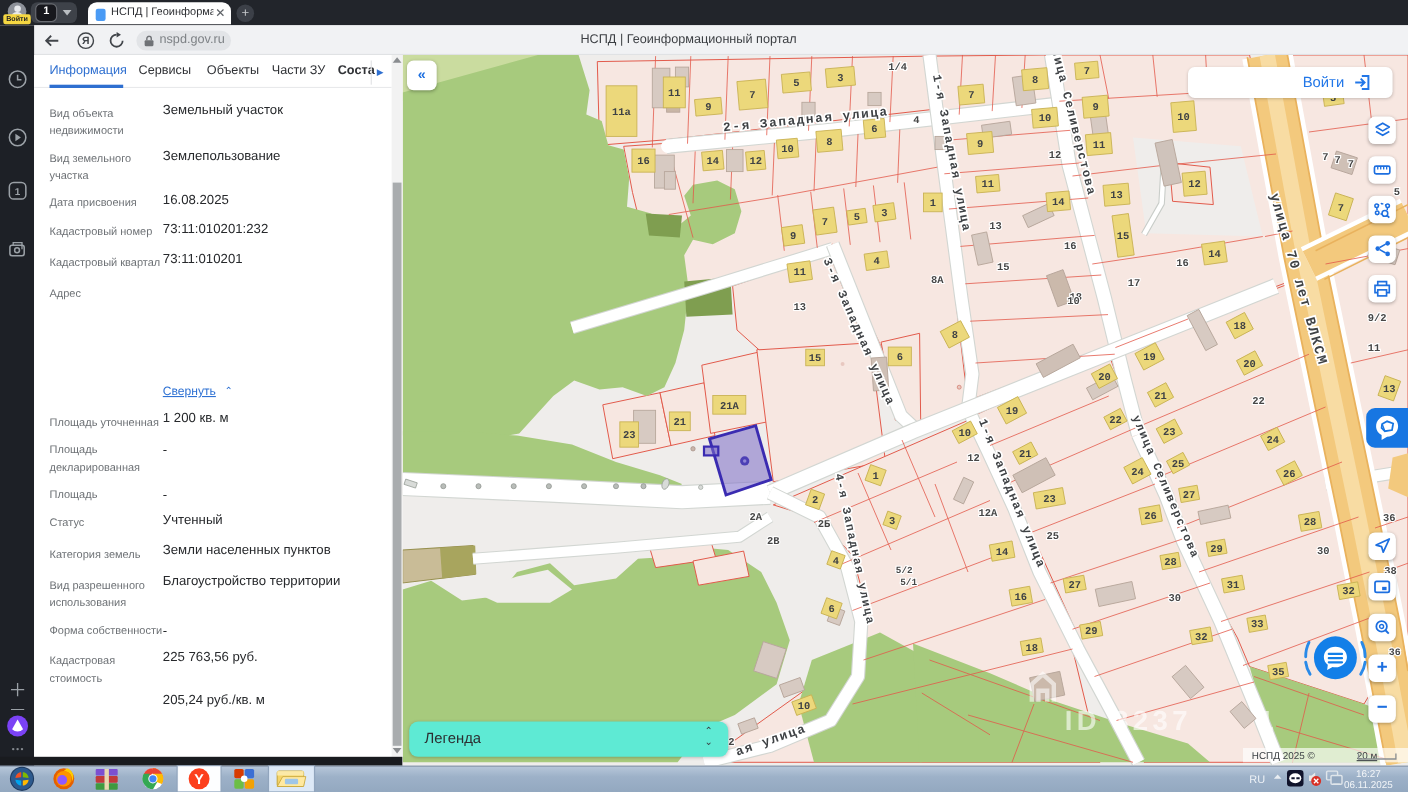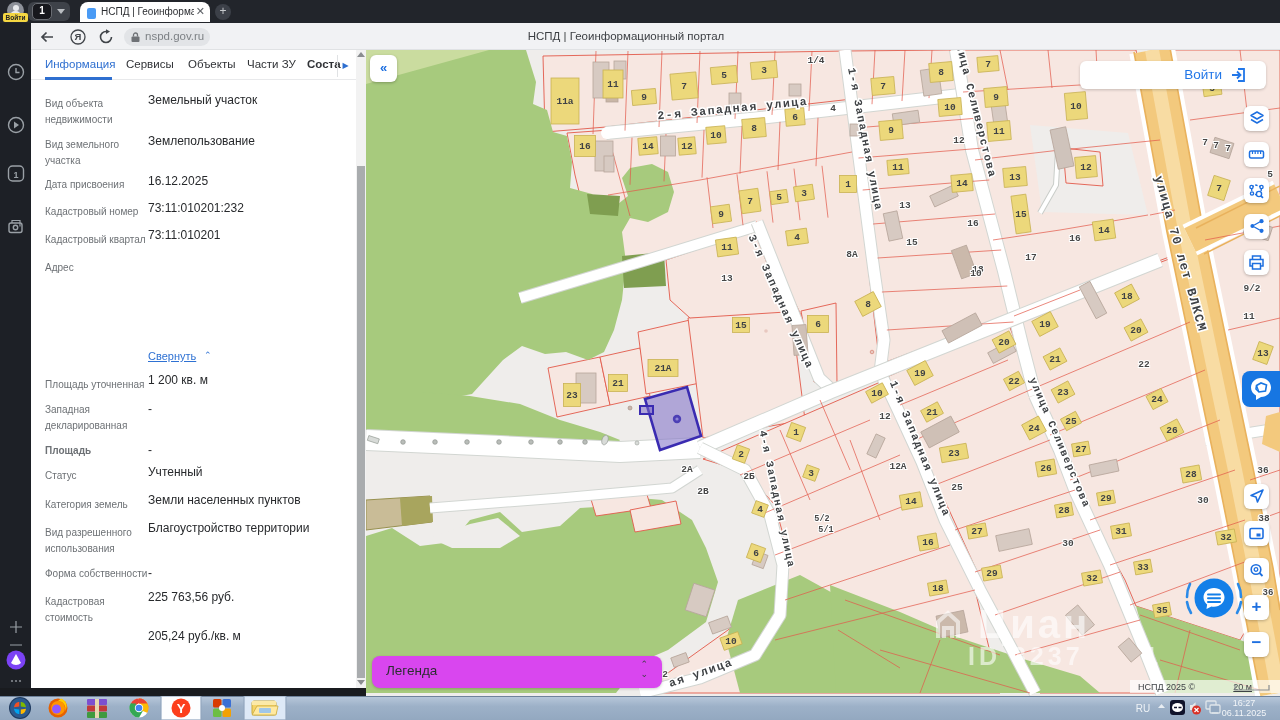--- a/index.html
+++ b/index.html
@@ -121,33 +121,33 @@
     <span class="ptab" style="left:276px;font-weight:bold;">Соста</span>
     <div id="ptabline"></div>
     <div id="ptabu"></div>
     <div class="ptarr" style="position:absolute;left:306px;top:5px;width:16px;height:22px;border-left:1px solid #e0e2e4;color:#2e6fd0;font-size:8px;line-height:22px;text-align:center;">▶</div>
 
     <div class="lbl" style="top:46px;">Вид объекта недвижимости</div>
     <div class="val" style="top:43px;">Земельный участок</div>
     <div class="lbl" style="top:87px;">Вид земельного участка</div>
     <div class="val" style="top:84px;">Землепользование</div>
     <div class="lbl" style="top:127px;">Дата присвоения</div>
-    <div class="val" style="top:124px;">16.12.2025</div>
+    <div class="val" style="top:124px;">16.08.2025</div>
     <div class="lbl" style="top:154px;">Кадастровый номер</div>
     <div class="val" style="top:151px;">73:11:010201:232</div>
     <div class="lbl" style="top:182px;">Кадастровый квартал</div>
     <div class="val" style="top:178px;">73:11:010201</div>
     <div class="lbl" style="top:210px;">Адрес</div>
     <div id="svlink" style="top:300px;">Свернуть</div>
     <div style="position:absolute;left:173px;top:300px;color:#2e71d3;font-size:9px;">⌃</div>
     <div class="lbl" style="top:327px;">Площадь уточненная</div>
     <div class="val" style="top:323px;">1 200 кв. м</div>
-    <div class="lbl" style="top:352px;">Западная декларированная</div>
+    <div class="lbl" style="top:352px;">Площадь декларированная</div>
     <div class="val" style="top:352px;">-</div>
-    <div class="lbl" style="top:393px;font-weight:bold;">Площадь</div>
+    <div class="lbl" style="top:393px;">Площадь</div>
     <div class="val" style="top:393px;">-</div>
     <div class="lbl" style="top:418px;">Статус</div>
     <div class="val" style="top:415px;">Учтенный</div>
     <div class="lbl" style="top:447px;">Категория земель</div>
     <div class="val" style="top:443px;">Земли населенных пунктов</div>
     <div class="lbl" style="top:475px;">Вид разрешенного использования</div>
     <div class="val" style="top:471px;">Благоустройство территории</div>
     <div class="lbl" style="top:516px;">Форма собственности</div>
     <div class="val" style="top:516px;">-</div>
     <div class="lbl" style="top:544px;">Кадастровая стоимость</div>
@@ -718,30 +718,29 @@
       <path d="M60 22 A 28 28 0 0 1 63 35"></path>
         <path d="M63 40 A 28 28 0 0 1 59 51"></path>
     </g>
     <circle cx="36" cy="36" r="19.5" fill="#137fe8"></circle>
     <path d="M36 26 c-6 0-10.5 4.2-10.5 9.3 0 2.9 1.4 5.4 3.6 7.1 l-0.6 4.6 4.9-2.6 c0.8 0.2 1.7 0.3 2.6 0.3 6 0 10.5-4.2 10.5-9.4 0-5.1-4.5-9.3-10.5-9.3 z" fill="#fff"></path>
     <g stroke="#137fe8" stroke-width="2" stroke-linecap="round">
         <path d="M30 32.5 h12 M30 36.3 h12 M30 40.1 h12"></path>
       </g>
   </svg>
 
-  <div class="abs" style="left:372px;top:656px;width:290px;height:32px;background:#d946ef;border-radius:8px;box-shadow:0 1px 3px rgba(0,0,0,.2);">
+  <div class="abs" style="left:372px;top:656px;width:290px;height:32px;background:#5eead4;border-radius:8px;box-shadow:0 1px 3px rgba(0,0,0,.2);">
     <span style="position:absolute;left:14px;top:7px;font-size:13.5px;color:#2c2e31;">Легенда</span>
     <span style="position:absolute;right:14px;top:3px;font-size:9px;color:#3c3f43;">⌃<br>⌄</span>
   </div>
 
   <div class="abs" style="left:932px;top:604px;width:260px;height:70px;color:rgba(255,255,255,0.6);font-weight:bold;pointer-events:none;">
     <svg width="40" height="36" viewBox="0 0 40 36" style="position:absolute;left:0;top:4px;opacity:.95;">
         <path d="M6 30 L6 14 L16 5 L26 14 L26 30 M12 30 L12 20 L20 20 L20 30" stroke="rgba(255,255,255,0.6)" stroke-width="4" fill="none"></path>
       </svg>
-    <span style="position:absolute;left:46px;top:-2px;font-size:40px;letter-spacing:3px;">Циан</span>
     <span style="position:absolute;left:36px;top:38px;font-size:25px;letter-spacing:4px;">ID 3237</span>
     <span style="position:absolute;left:212px;top:38px;font-size:25px;">1</span>
   </div>
 
   <div class="abs" style="left:1130px;top:680px;width:150px;height:13px;background:rgba(255,255,255,0.65);">
     <span style="position:absolute;left:8px;top:2px;font-size:9px;color:#3e4246;">НСПД 2025 ©</span>
     <span style="position:absolute;right:28px;top:2px;font-size:9px;color:#3e4246;text-decoration:underline;">20 м</span>
     <svg style="position:absolute;right:10px;top:3px;" width="36" height="9" viewBox="0 0 36 9">
         <path d="M1 2 v5 h34 v-5" stroke="#8a8e92" fill="none" stroke-width="1.2"></path>
       </svg>

